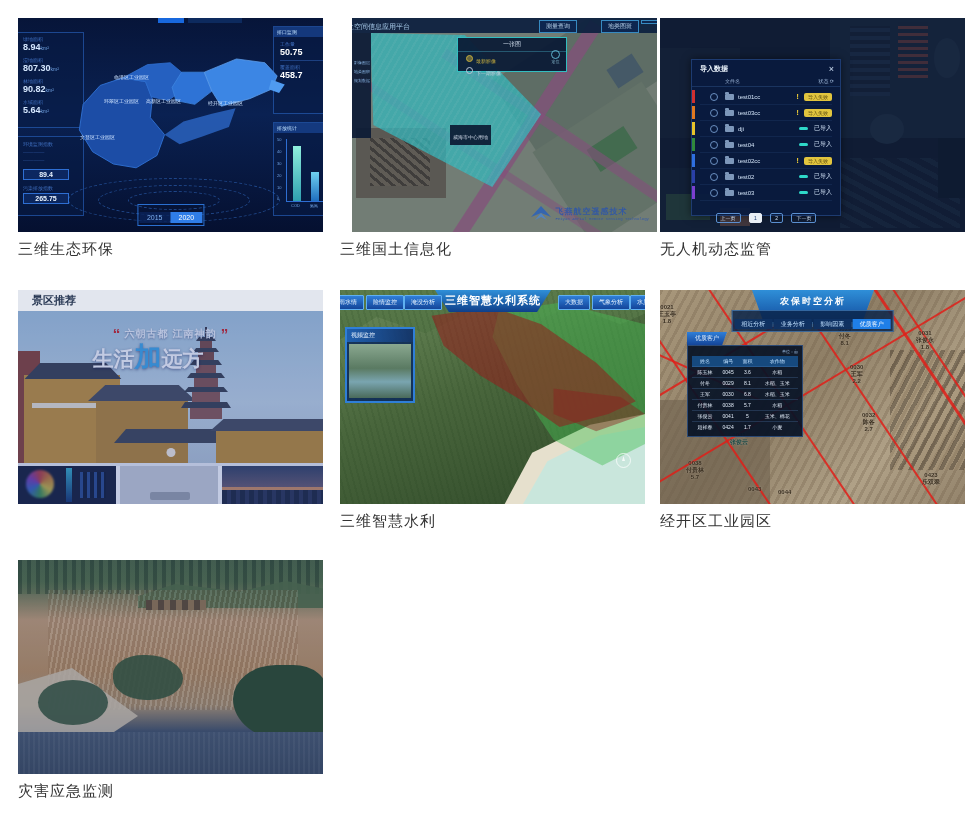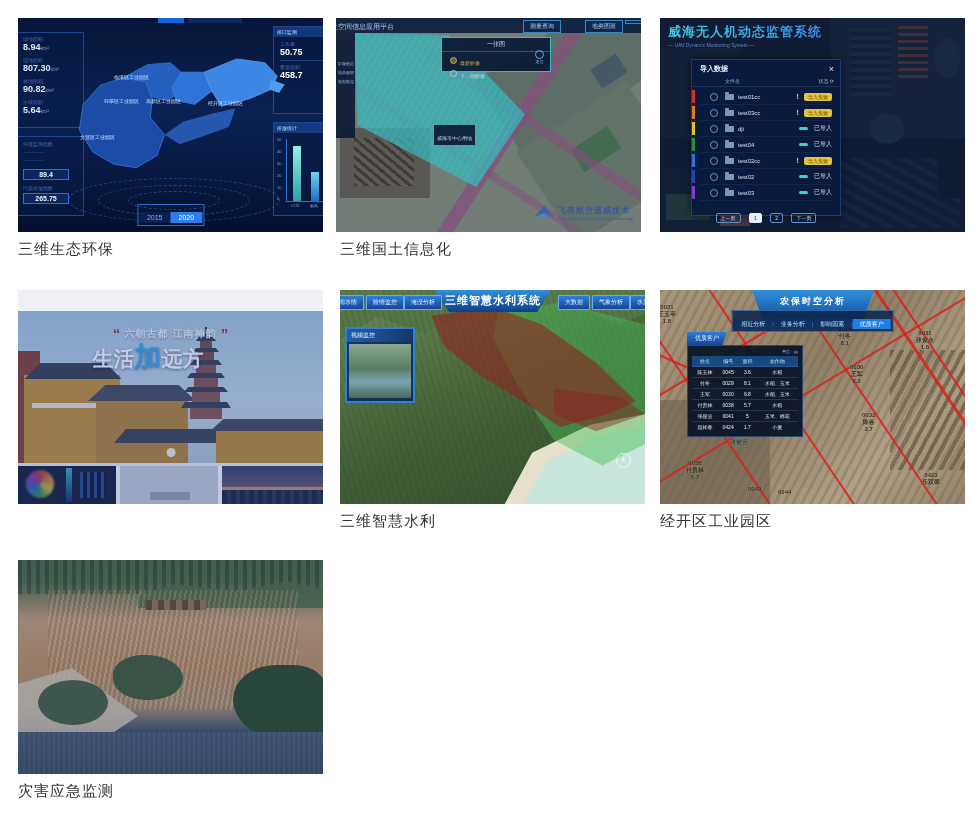--- a/index.html
+++ b/index.html
@@ -128,21 +128,21 @@
     <div class="abs ring" style="left:50px;top:160px;width:210px;height:42px;"></div>
     <div class="abs ring" style="left:80px;top:167px;width:150px;height:29px;"></div>
     <div class="abs ring" style="left:110px;top:173px;width:90px;height:17px;"></div>
 
     <div class="abs" style="left:50%;top:186px;transform:translateX(-50%);white-space:nowrap;border:1px solid #2a6fd0;padding:1px;">
       <span class="yearBtn" style="border:none;">2015</span><span class="yearBtn on" style="border:none;">2020</span>
     </div>
   </div>
   <div class="caption" style="left:18px;top:240px;">三维生态环保</div>
 
-  <div class="card" style="left:336px;top:18px;background:#87907c;">
+  <div class="card" style="left:352px;top:18px;background:#87907c;font-family:Liberation Mono, monospace;">
 
     <div class="abs" style="left:150px;top:10px;width:170px;height:90px;background:#6e7d68;transform:rotate(-33deg);"></div>
     <div class="abs" style="left:200px;top:90px;width:130px;height:110px;background:#75836c;transform:rotate(-33deg);"></div>
     <div class="abs" style="left:238px;top:118px;width:44px;height:26px;background:#4e7a4e;transform:rotate(-33deg);"></div>
     <div class="abs" style="left:258px;top:42px;width:30px;height:22px;background:#50656b;transform:rotate(-33deg);"></div>
     <div class="abs" style="left:4px;top:110px;width:90px;height:70px;background:#6a6352;"></div>
     <div class="abs" style="left:18px;top:120px;width:60px;height:48px;background:repeating-linear-gradient(40deg,rgba(40,35,25,.5) 0 3px,rgba(120,110,90,.4) 3px 7px);"></div>
 
     <div class="abs roadStripe" style="left:150px;top:-20px;width:14px;height:320px;transform:rotate(33deg);transform-origin:center;"></div>
     <div class="abs roadStripe" style="left:228px;top:-40px;width:10px;height:340px;transform:rotate(-56deg);transform-origin:center;opacity:.8;"></div>
@@ -206,24 +206,20 @@
       <div class="abs" style="left:210px;top:96px;width:34px;height:30px;background:#243241;border-radius:50%;"></div>
       <div class="abs" style="left:180px;top:140px;width:120px;height:70px;background:repeating-linear-gradient(28deg,#1d2938 0 5px,#141d2a 5px 11px);"></div>
       <div class="abs" style="left:0;top:150px;width:90px;height:64px;background:#17222f;"></div>
       <div class="abs" style="left:6px;top:176px;width:44px;height:26px;background:#2e4a34;"></div>
       <div class="abs" style="left:60px;top:190px;width:30px;height:18px;background:#6a4a38;"></div>
       <div class="abs" style="left:0;top:30px;width:80px;height:90px;background:#18222f;"></div>
       <div class="abs" style="left:278px;top:120px;width:27px;height:60px;background:#101823;"></div>
     </div>
     <div class="abs" style="left:0;top:0;width:305px;height:214px;background:rgba(14,30,66,.45);"></div>
 
-    <div class="abs" style="left:8px;top:5px;">
-      <div style="font-size:13px;font-weight:bold;letter-spacing:1px;background:linear-gradient(90deg,#3fd0e8,#3f8ae8);-webkit-background-clip:text;background-clip:text;color:transparent;">威海无人机动态监管系统</div>
-      <div style="font-size:5px;color:#5f87c9;margin-top:1px;">— UAV Dynamic Monitoring System —</div>
-    </div>
 
     <div class="abs" style="left:31px;top:41px;width:148px;height:155px;background:rgba(9,26,62,.93);border:1px solid rgba(60,110,190,.4);box-shadow:0 0 8px rgba(0,0,0,.5);">
       <div style="display:flex;justify-content:space-between;align-items:center;padding:4px 6px 2px 8px;">
         <span style="font-size:7px;color:#eaf2fa;font-weight:bold;">导入数据</span>
         <span style="font-size:9px;color:#cfe0f5;">×</span>
       </div>
       <div style="display:flex;justify-content:space-between;padding:2px 6px 2px 33px;border-bottom:1px solid rgba(80,130,200,.25);">
         <span style="font-size:5px;color:#9fb8da;">文件名</span>
         <span style="font-size:5px;color:#9fb8da;"><span>状态</span> <span>⟳</span></span>
       </div>
@@ -286,22 +282,26 @@
           </div>
       </div>
       <div style="text-align:center;margin-top:5px;">
         <span class="pgBox">上一页</span>
         <span class="pgBox on">1</span>
         <span class="pgBox">2</span>
         <span class="pgBox">下一页</span>
       </div>
     </div>
   </div>
+  <div class="caption" style="left:660px;top:240px;">无人机动态监管</div>
 
   <div class="card" style="left:18px;top:290px;background:#eef0f4;">
+    <div class="abs" style="left:0;top:0;width:305px;height:21px;background:#e2e6ee;">
+      <span style="font-size:11px;font-weight:bold;color:#2a3a55;margin-left:14px;line-height:21px;display:inline-block;">景区推荐</span>
+    </div>
 
     <div class="abs" style="left:0;top:21px;width:305px;height:152px;background:linear-gradient(180deg,#a8c8dd,#c5d8e4 60%,#b5c5d2);overflow:hidden;">
 
       <div class="abs" style="left:0;top:40px;width:22px;height:112px;background:#8a4030;"></div>
       <div class="abs" style="left:6px;top:64px;width:96px;height:88px;background:#c79232;"></div>
       <div class="abs" style="left:0px;top:52px;width:110px;height:16px;background:#3a3f4a;clip-path:polygon(6% 100%,20% 0,80% 0,94% 100%);"></div>
       <div class="abs" style="left:14px;top:92px;width:80px;height:5px;background:#ece5d2;"></div>
       <div class="abs" style="left:78px;top:86px;width:92px;height:66px;background:#b8862e;"></div>
       <div class="abs" style="left:70px;top:74px;width:108px;height:16px;background:#474c58;clip-path:polygon(0 100%,16% 0,84% 0,100% 100%);"></div>
       <div class="abs" style="left:96px;top:118px;width:120px;height:14px;background:#3f4450;clip-path:polygon(0 100%,10% 0,90% 0,100% 100%);"></div>

